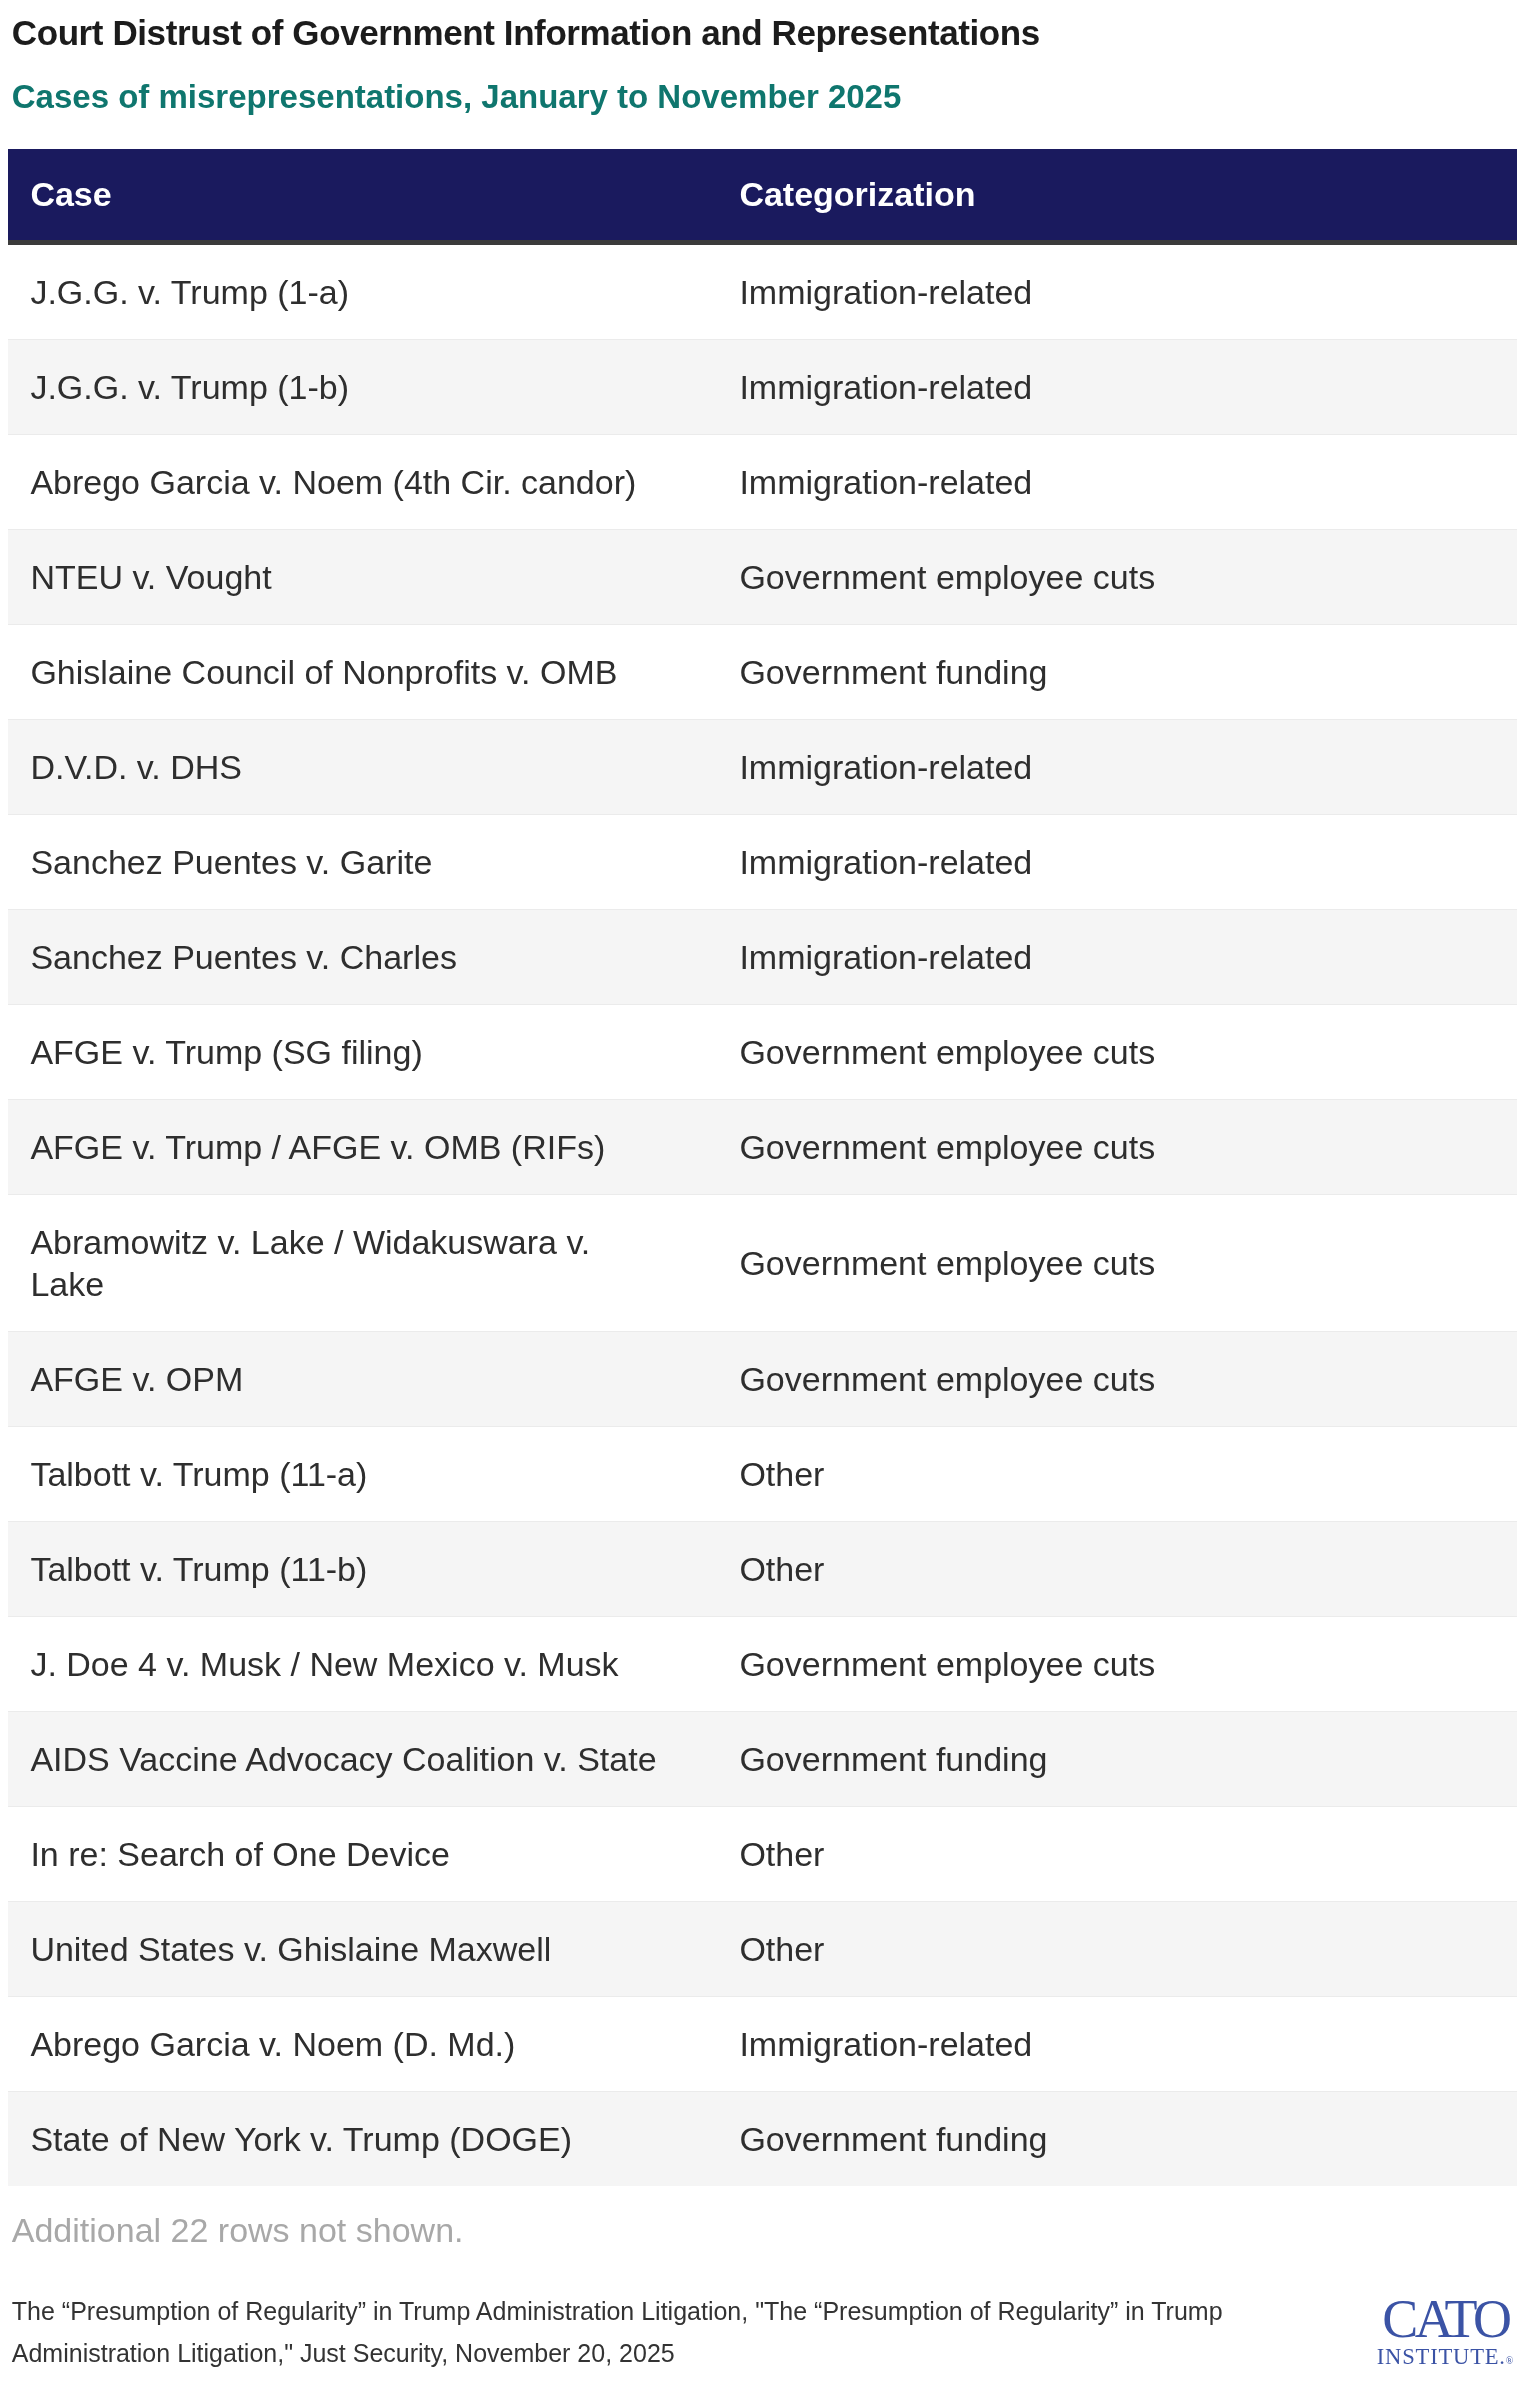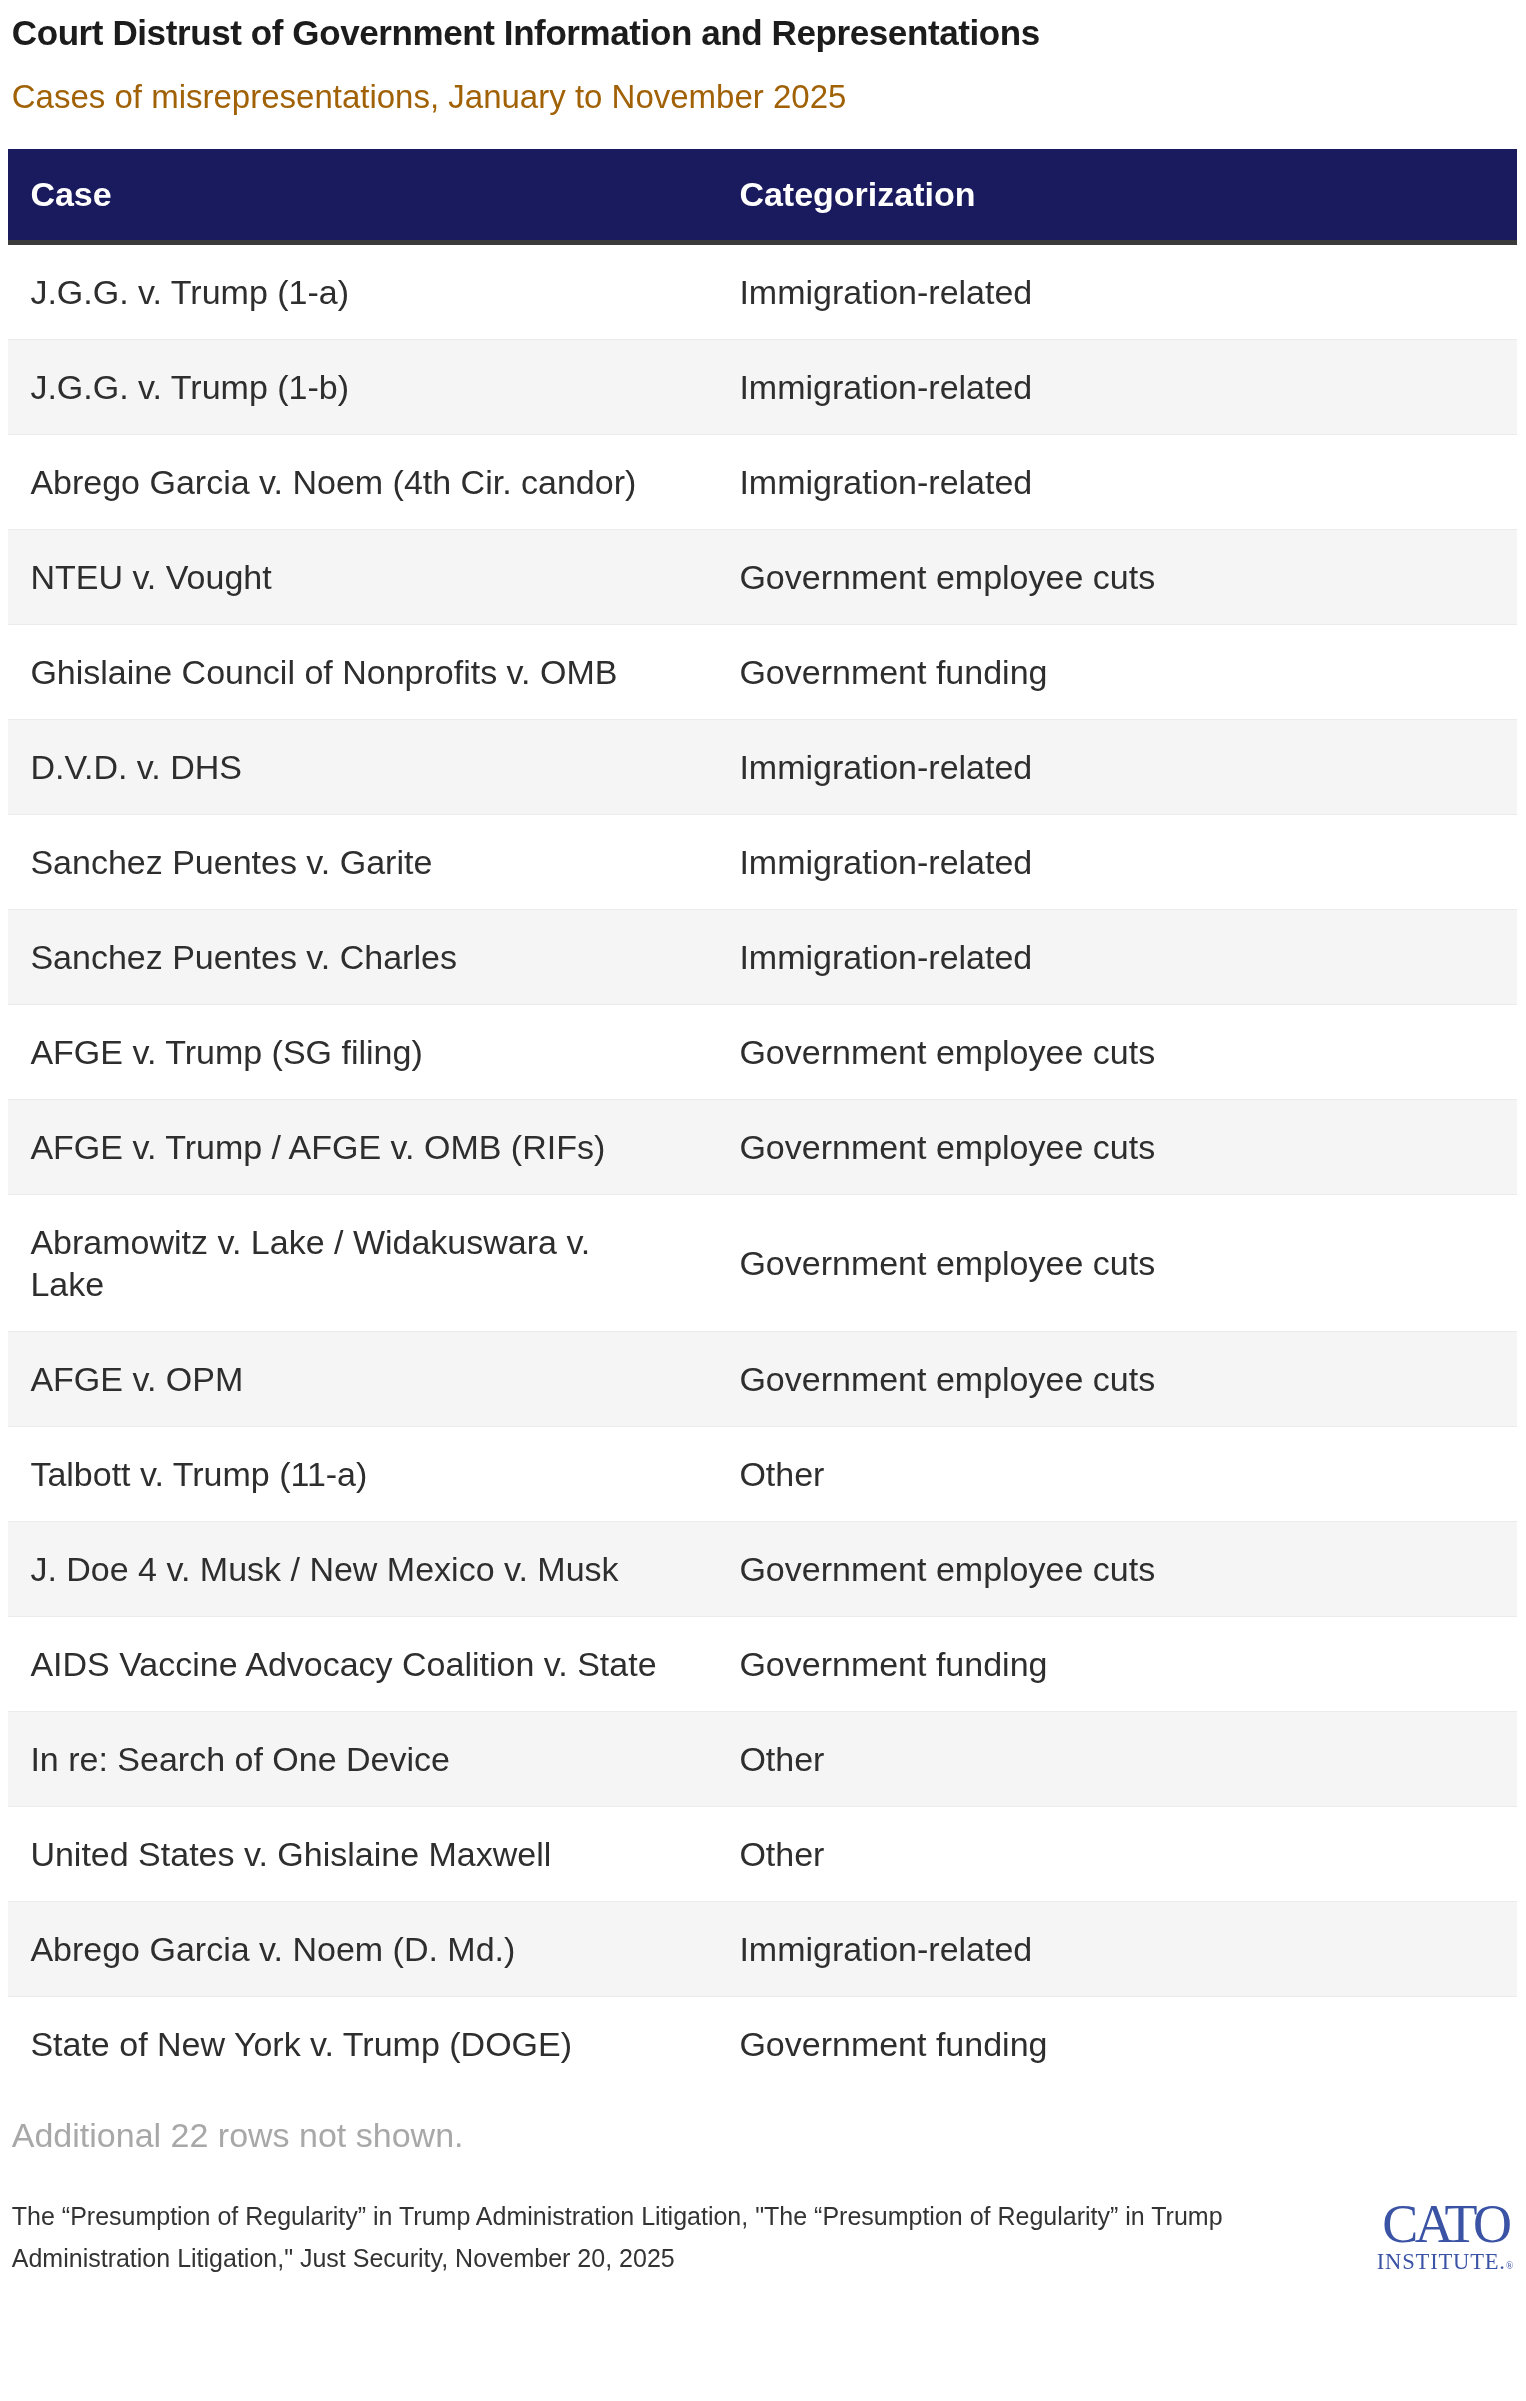--- a/index.html
+++ b/index.html
@@ -9,21 +9,21 @@
     color: #2e2e2e;
     overflow: hidden;
   }
   .page { padding: 8.4px 8.4px 0 8.4px; box-sizing: border-box; }
 
   .title {
     font-size: 35px; font-weight: bold; color: #1c1c1c;
     letter-spacing: -0.4px; margin: 3.4px 3.4px 0 3.4px; line-height: 1.2;
   }
   .subtitle {
-    font-size: 33px; font-weight: normal; color: #a16207;
+    font-size: 33px; font-weight: bold; color: #0f766e;
     margin: 23.5px 3.4px 0 3.4px; line-height: 1.2;
   }
 
   table.cases {
     border-collapse: collapse; table-layout: fixed;
     width: 1509px; margin-top: 32px;
   }
   table.cases th {
     background: #1a1a5e; color: #ffffff; text-align: left;
     font-size: 34px; font-weight: bold;
@@ -146,20 +146,24 @@
     <tr>
       <td class="case-cell">AFGE v. OPM</td>
       <td class="cat-cell">Government employee cuts</td>
     </tr>
 
     <tr>
       <td class="case-cell">Talbott v. Trump (11-a)</td>
       <td class="cat-cell">Other</td>
     </tr>
 
+    <tr>
+      <td class="case-cell">Talbott v. Trump (11-b)</td>
+      <td class="cat-cell">Other</td>
+    </tr>
 
     <tr>
       <td class="case-cell">J. Doe 4 v. Musk / New Mexico v. Musk</td>
       <td class="cat-cell">Government employee cuts</td>
     </tr>
 
     <tr>
       <td class="case-cell">AIDS Vaccine Advocacy Coalition v. State</td>
       <td class="cat-cell">Government funding</td>
     </tr>

